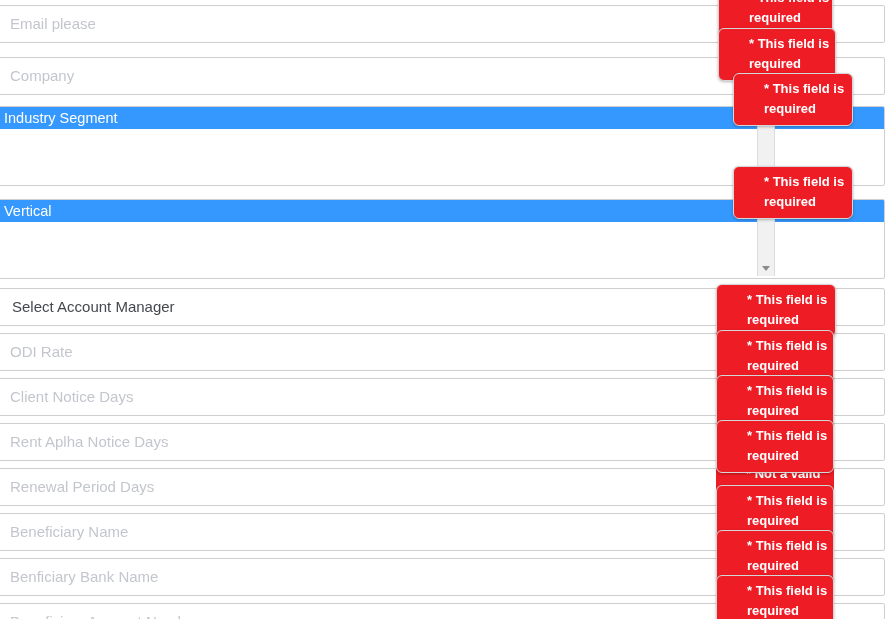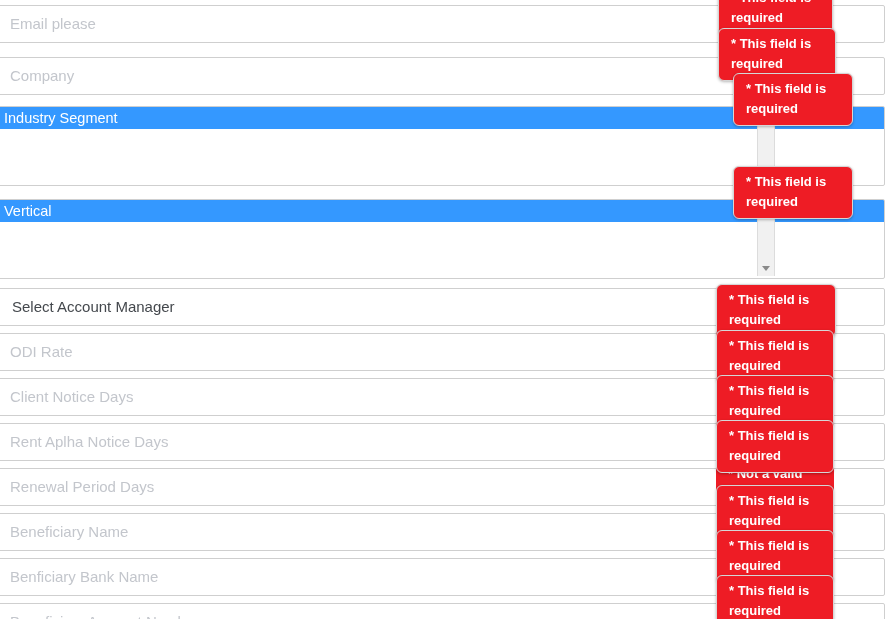--- a/index.html
+++ b/index.html
@@ -138,21 +138,21 @@
     color: #ffffff;
     border: 1px solid #d6d6d6;
     border-radius: 6px;
     font-size: 13px;
     line-height: 20px;
     padding: 5px 10px 6px 12px;
     font-weight: bold;
     box-shadow: 0 1px 3px rgba(0,0,0,0.28);
     z-index: 60;
   }
-  .tip .ln { display: block; white-space: nowrap; }
+  .tip .ln { display: block; white-space: nowrap; margin-left: 18px; }
   .tip.behind {
     z-index: 50;
     box-shadow: none;
   }
   .tip.flat {
     border-radius: 0;
     border: none;
     box-shadow: none;
   }
 </style>

